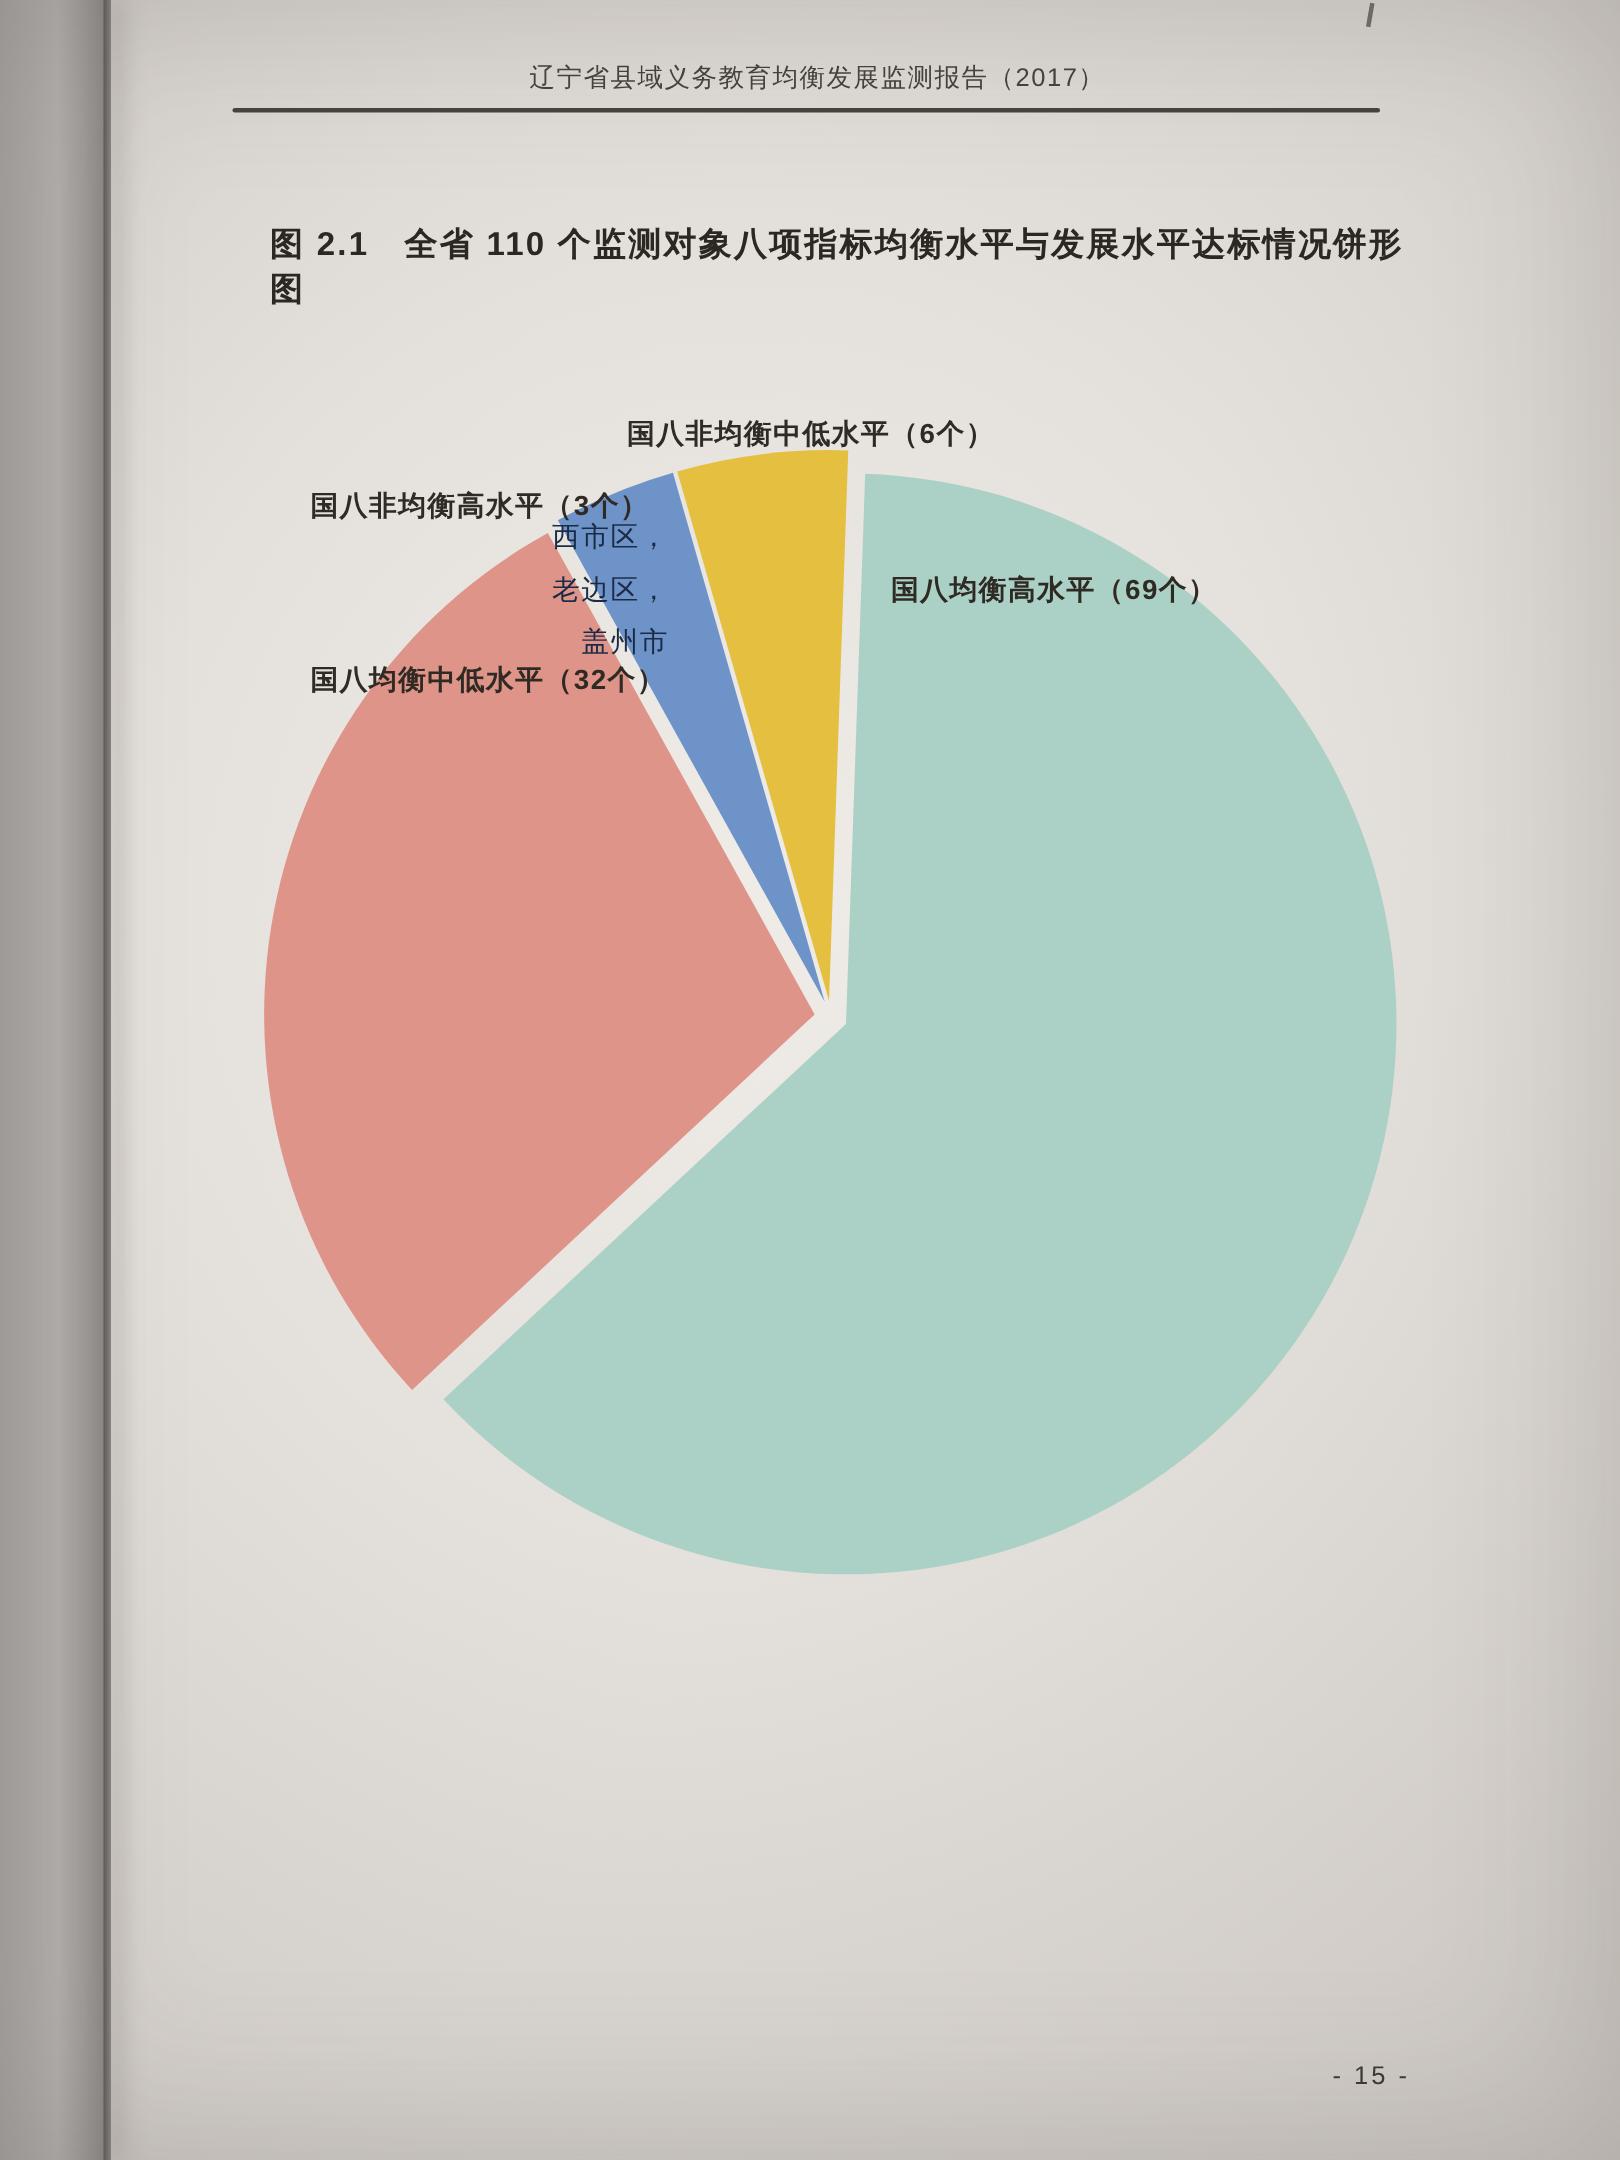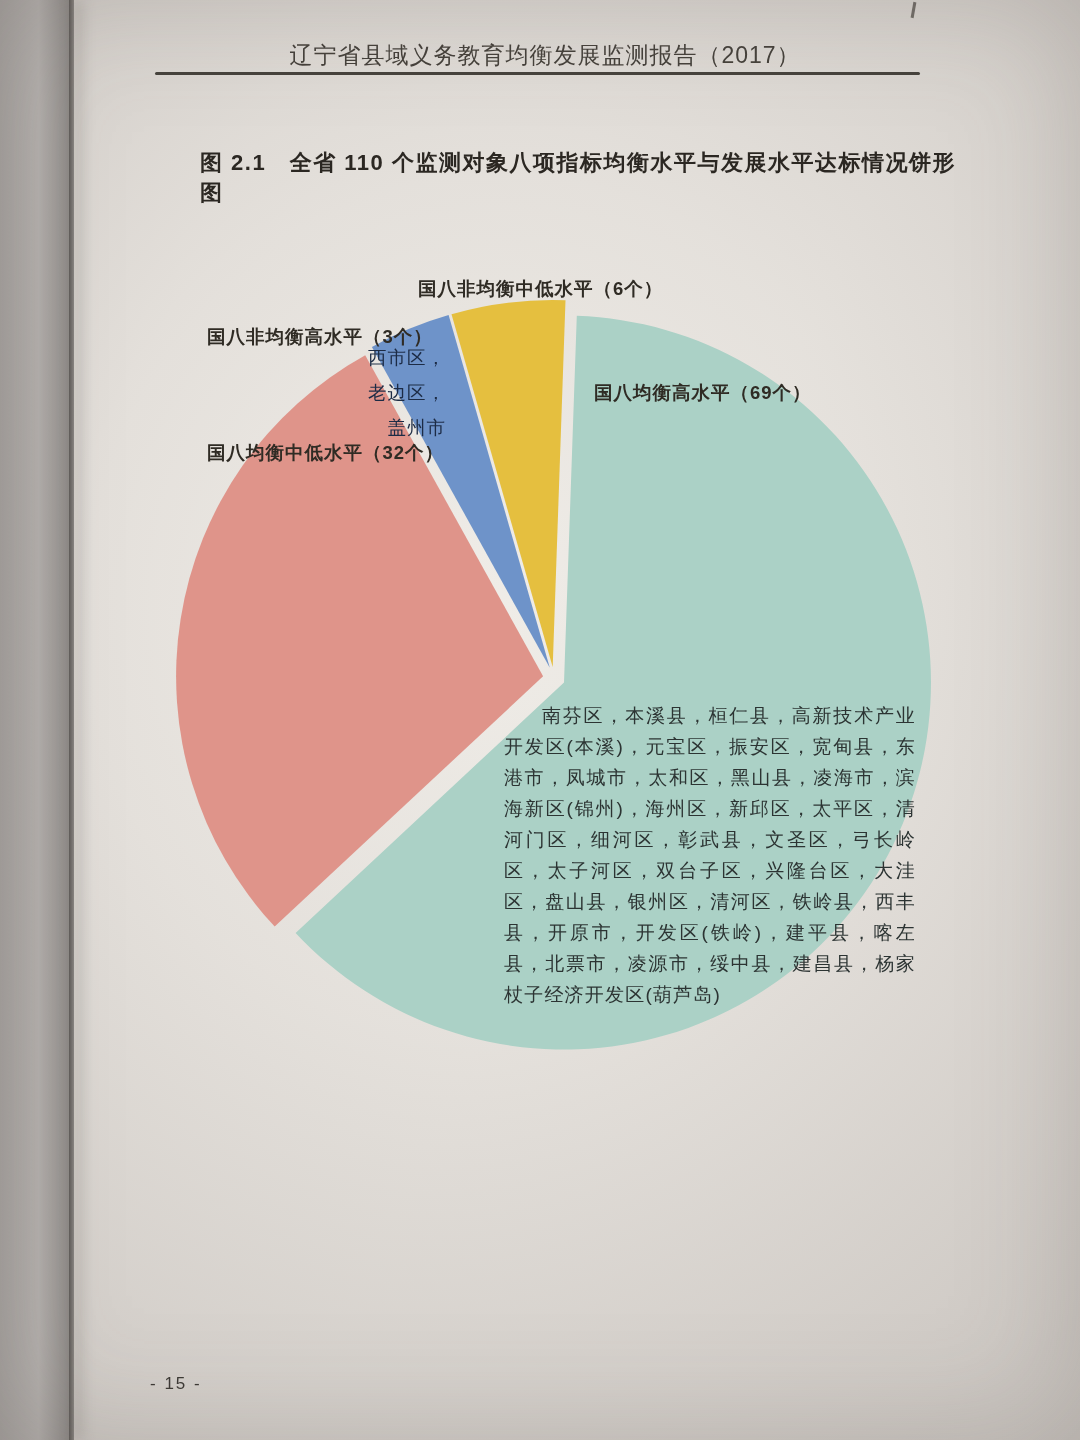--- a/index.html
+++ b/index.html
@@ -22,47 +22,47 @@
     position:absolute;left:69px;top:0;width:5px;height:1440px;
     background:linear-gradient(90deg,#5e5a57,#8a8682);
     box-shadow:6px 0 14px rgba(120,115,110,0.55);
   }
   .corner-tick{
     position:absolute;left:912px;top:2px;width:3px;height:16px;
     background:#57524d;transform:rotate(10deg);opacity:0.8;
   }
   .report-header{
     position:absolute;left:150px;top:40px;width:790px;
-    text-align:center;font-size:23px;letter-spacing:1px;
+    text-align:center;font-size:17px;letter-spacing:1px;
     color:#45413b;font-weight:500;
   }
   .header-rule{
     position:absolute;left:155px;top:72px;width:765px;height:3px;
     background:#46423c;border-radius:2px;
   }
   .figure-caption{
     position:absolute;left:180px;top:148px;width:760px;
-    font-size:22px;font-weight:bold;color:#2b2722;letter-spacing:1.5px;margin-left:20px;
+    font-size:22px;font-weight:bold;color:#2b2722;letter-spacing:1.5px;
   }
   .chart-region{position:absolute;left:0;top:200px;width:1080px;height:1140px;}
   svg.pie{position:absolute;left:0;top:-200px;width:1080px;height:1440px;}
   .slice-label{
     position:absolute;font-weight:bold;font-size:18.5px;color:#2f2b24;
     letter-spacing:1px;white-space:nowrap;
   }
   .members{
     position:absolute;font-size:19px;letter-spacing:1.2px;
     text-align:justify;text-indent:2em;line-height:31px;color:#2c3433;
   }
   .members-pink{color:#3b2a22;line-height:30.5px;}
   .members-lines{position:absolute;font-size:18.5px;letter-spacing:1px;}
   .lines-yellow{text-align:center;line-height:34px;color:#33312b;}
   .lines-blue{text-align:right;line-height:35px;color:#1c2b45;}
   .page-footer{
-    position:absolute;left:150px;top:1374px;width:790px;text-align:left;
+    position:absolute;left:150px;top:1374px;width:790px;text-align:right;
     font-size:17px;color:#3c3935;letter-spacing:2px;
   }
   .vignette{
     position:absolute;left:0;top:0;width:1080px;height:1440px;pointer-events:none;
     box-shadow:inset 0 0 120px rgba(90,85,80,0.25);
   }
 </style>
 </head>
 <body>
 
@@ -92,18 +92,17 @@
   <div class="slice-label" style="left:594px;top:180px;">国八均衡高水平（69个）</div>
 
   <div class="members-lines lines-blue" style="left:340px;top:140px;width:106px;">
     <div>西市区，</div>
     <div>老边区，</div>
     <div>盖州市</div>
   </div>
 
 
 
-  <div class="members" style="left:504px;top:500px;width:412px;">南芬区，本溪县，桓仁县，高新技术产业开发区(本溪)，元宝区，振安区，宽甸县，东港市，凤城市，太和区，黑山县，凌海市，滨海新区(锦州)，海州区，新邱区，太平区，清河门区，细河区，彰武县，文圣区，弓长岭区，太子河区，双台子区，兴隆台区，大洼区，盘山县，银州区，清河区，铁岭县，西丰县，开原市，开发区(铁岭)，建平县，喀左县，北票市，凌源市，绥中县，建昌县，杨家杖子经济开发区(葫芦岛)</div>
 
 </div>
 
 <div class="page-footer">- 15 -</div>
 <div class="vignette"></div>
 
 </body></html>

